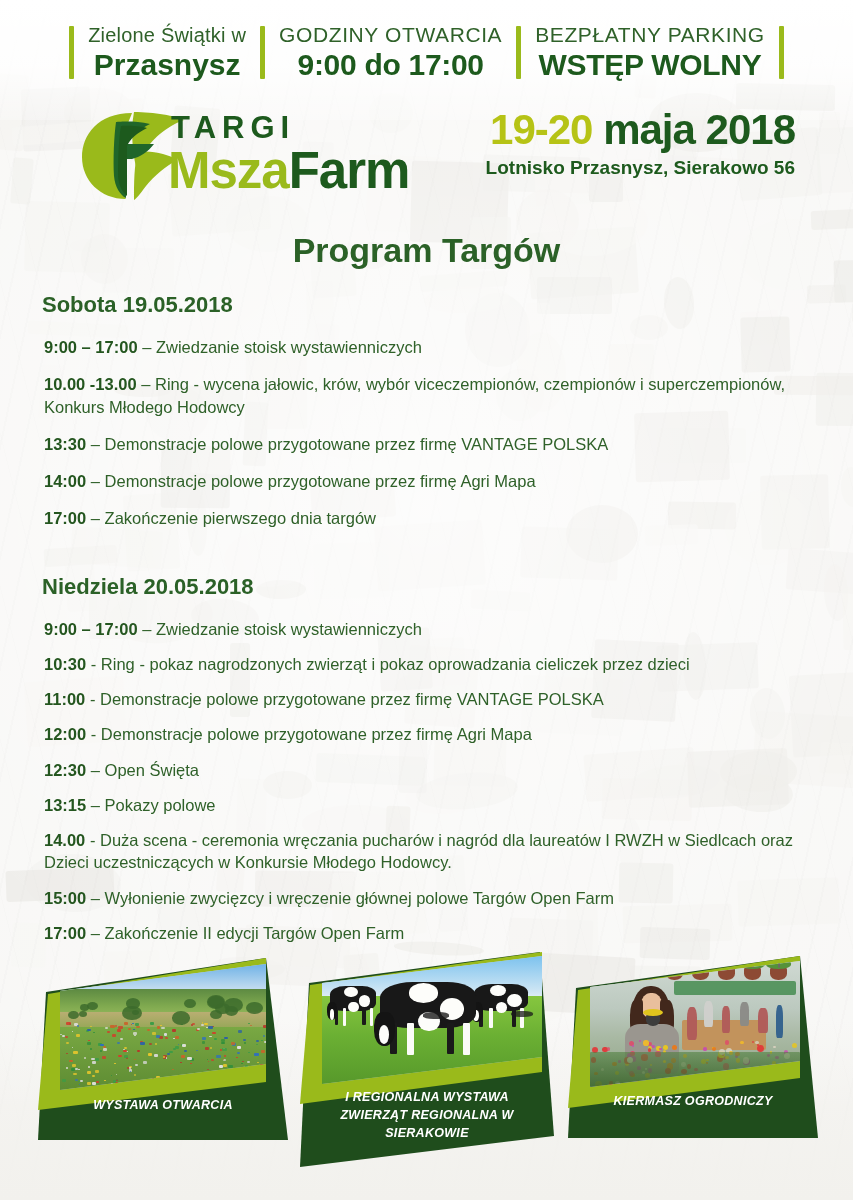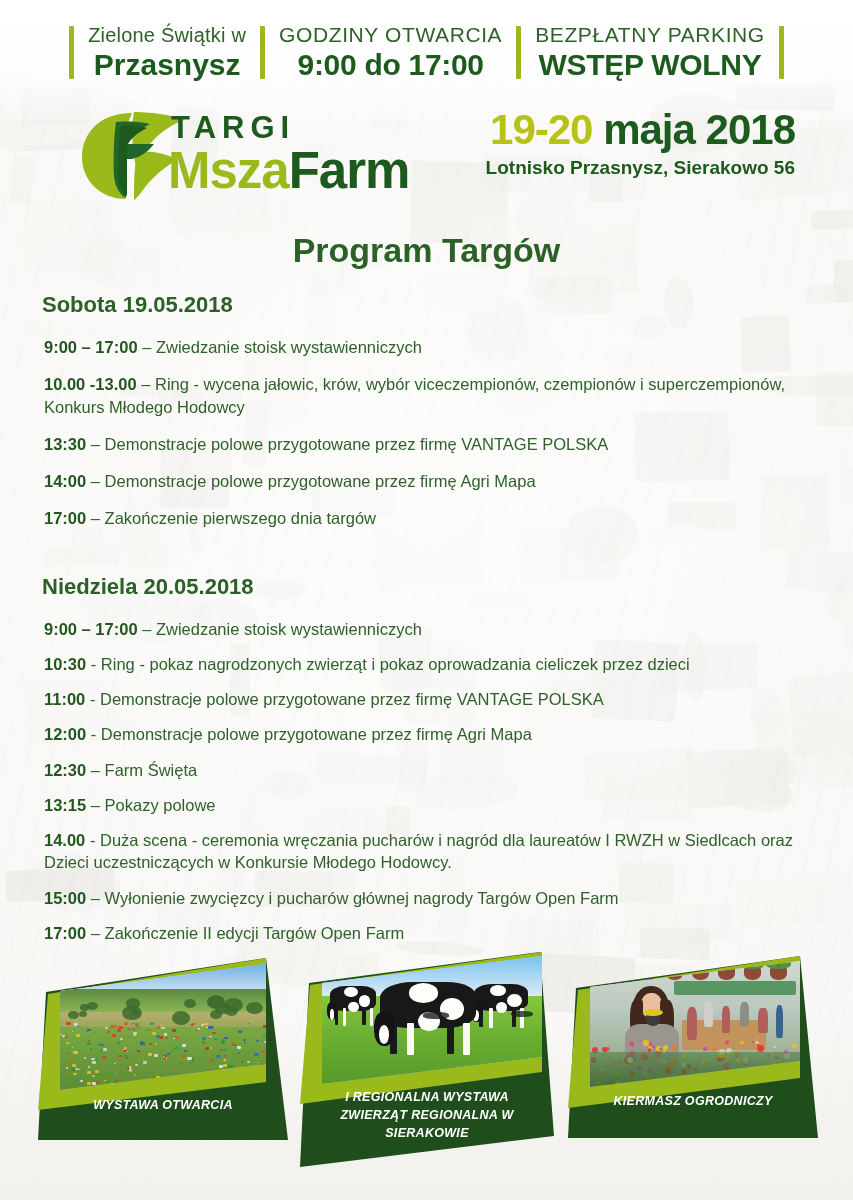--- a/index.html
+++ b/index.html
@@ -405,30 +405,30 @@
     <div class="ev ev2">
       <span class="t">10:30</span><span> - Ring - pokaz nagrodzonych zwierząt i pokaz oprowadzania cieliczek przez dzieci</span>
     </div>
     <div class="ev ev2">
       <span class="t">11:00</span><span> - Demonstracje polowe przygotowane przez firmę VANTAGE POLSKA</span>
     </div>
     <div class="ev ev2">
       <span class="t">12:00</span><span> - Demonstracje polowe przygotowane przez firmę Agri Mapa</span>
     </div>
     <div class="ev ev2">
-      <span class="t">12:30</span><span> – Farm Święta</span>
+      <span class="t">12:30</span><span> – Open Święta</span>
     </div>
     <div class="ev ev2">
       <span class="t">13:15</span><span> – Pokazy polowe</span>
     </div>
     <div class="ev ev2">
       <span class="t">14.00</span><span> -  Duża scena - ceremonia wręczania pucharów i nagród dla laureatów I RWZH w Siedlcach oraz Dzieci uczestniczących w Konkursie Młodego Hodowcy.</span>
     </div>
     <div class="ev ev2">
-      <span class="t">15:00</span><span> – Wyłonienie zwycięzcy i pucharów głównej nagrody Targów Open Farm</span>
+      <span class="t">15:00</span><span> – Wyłonienie zwycięzcy i wręczenie głównej polowe Targów Open Farm</span>
     </div>
     <div class="ev ev2">
       <span class="t">17:00</span><span> – Zakończenie II edycji Targów Open Farm</span>
     </div>
   </div>
 
   <div class="cards">
 
     <div class="card" style="left:38px;top:6px;width:250px;height:182px;">
       <div class="frame" style="clip-path:polygon(8px 34px, 228px 0px, 250px 182px, 0px 182px);background:#1f4d1c;"></div>

